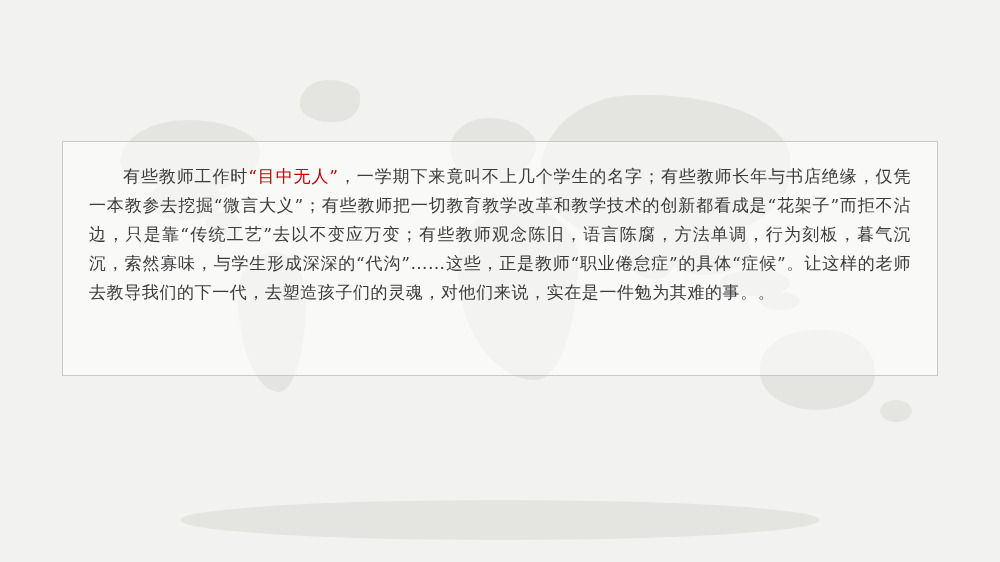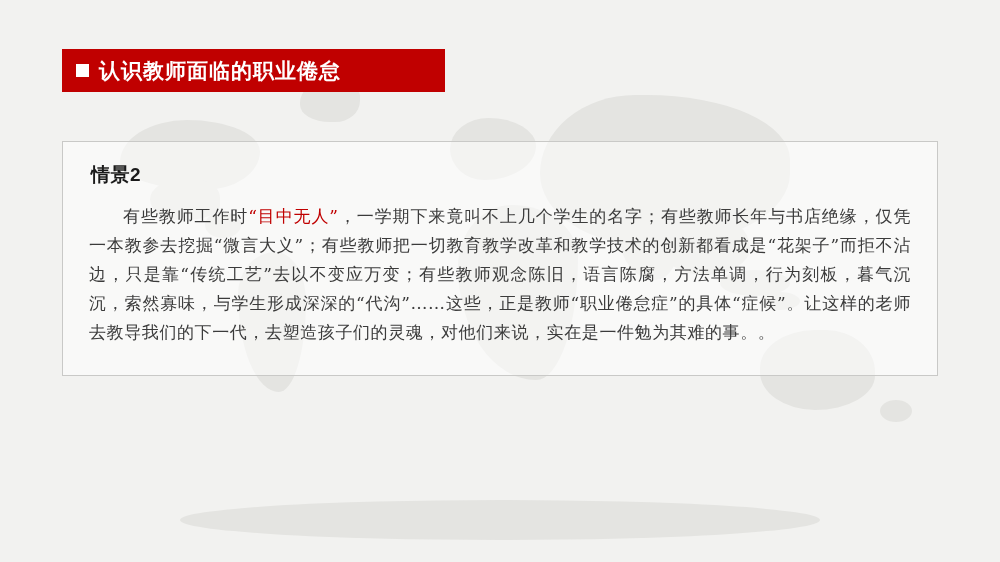--- a/index.html
+++ b/index.html
@@ -122,23 +122,18 @@
   <span style="left:760px; top:292px; width:40px; height:18px; border-radius:50%;"></span>
 
   <span style="left:760px; top:330px; width:115px; height:80px; border-radius:50% 45% 55% 50% / 50% 55% 45% 50%;"></span>
   <span style="left:880px; top:400px; width:32px; height:22px; border-radius:50%;"></span>
 
   <span style="left:180px; top:500px; width:640px; height:40px; border-radius:50%;"></span>
 </div>
 
 <div class="slide">
 
-  <div class="title-bar">
-    <span class="title-bullet"></span>
-    <span class="title-text">认识教师面临的职业倦怠</span>
-  </div>
 
   <div class="content-box">
-    <div class="box-heading">情景2</div>
     <p class="body-text"><span>有些教师工作时</span><span class="hl-red">“目中无人”</span><span>，一学期下来竟叫不上几个学生的名字；有些教师长年与书店绝缘，仅凭一本教参去挖掘“微言大义”；有些教师把一切教育教学改革和教学技术的创新都看成是“花架子”而拒不沾边，只是靠“传统工艺”去以不变应万变；有些教师观念陈旧，语言陈腐，方法单调，行为刻板，暮气沉沉，索然寡味，与学生形成深深的“代沟”……这些，正是教师“职业倦怠症”的具体“症候”。让这样的老师去教导我们的下一代，去塑造孩子们的灵魂，对他们来说，实在是一件勉为其难的事。。</span></p>
   </div>
 
 </div>
 
 </body></html>

